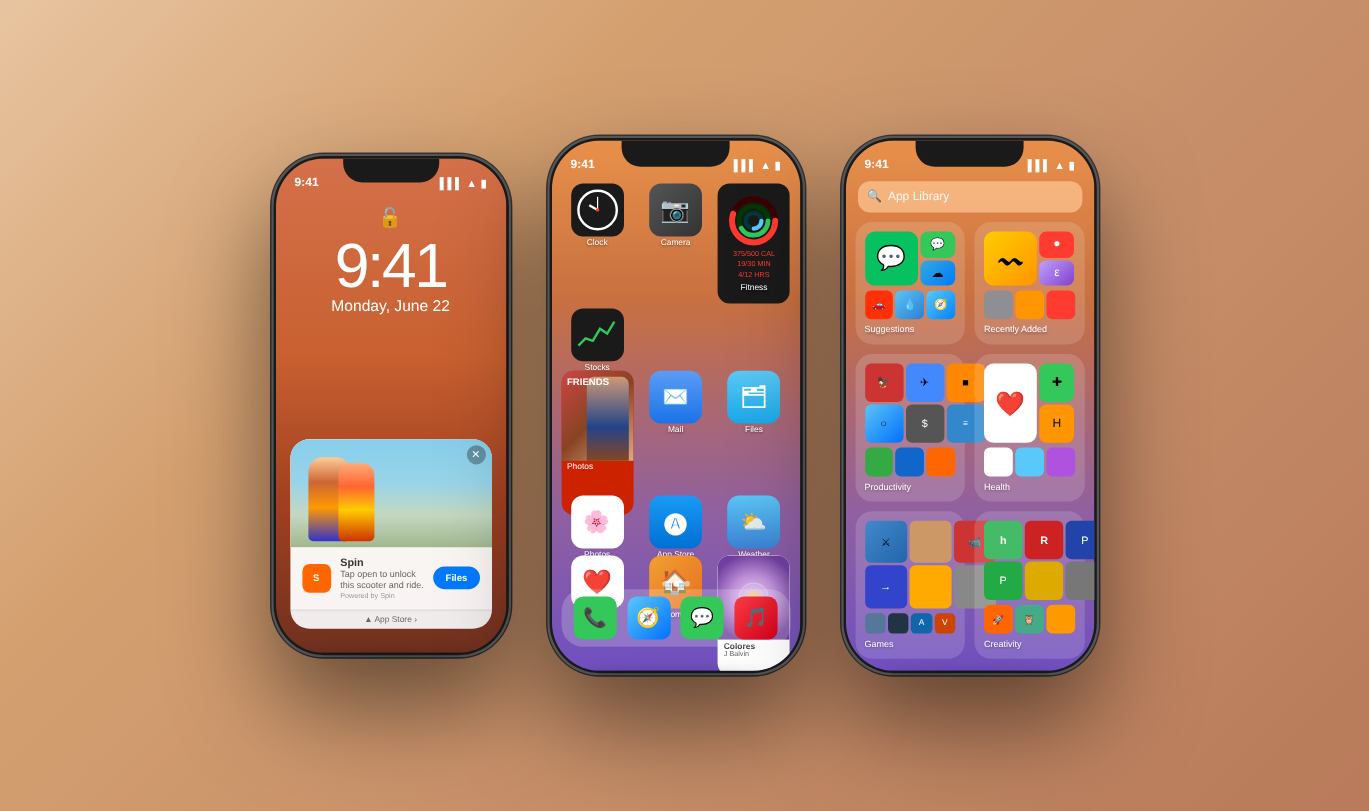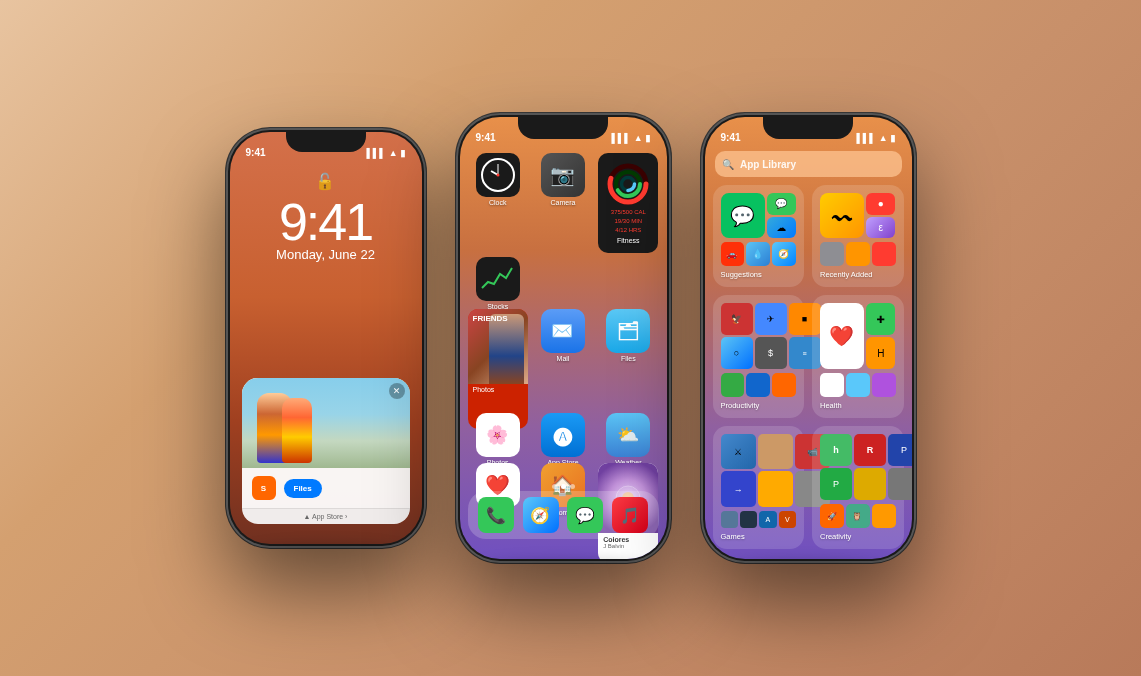--- a/index.html
+++ b/index.html
@@ -364,21 +364,21 @@
       background: rgba(255,200,150,0.7);
       border-radius: 10px;
       height: 26px;
       display: flex;
       align-items: center;
       padding: 0 8px;
       gap: 5px;
     }
 
     .search-icon { color: rgba(255,255,255,0.9); font-size: 10px; }
-    .search-text { font-size: 10px; color: rgba(255,255,255,0.9); font-weight: 700; }
+    .search-text { font-size: 10px; color: rgba(255,255,255,0.9); font-weight: 400; }
 
     .app-library-grid {
       position: absolute;
       top: 68px;
       left: 8px; right: 8px;
       bottom: 10px;
       display: grid;
       grid-template-columns: repeat(2, 1fr);
       gap: 8px;
     }
@@ -437,20 +437,25 @@
         <div class="notification-widget">
           <div class="notification-image">
             <div class="scooter-scene">
               <div class="person-1"></div>
               <div class="person-2"></div>
             </div>
             <div class="notification-close">✕</div>
           </div>
           <div class="notification-content">
             <div class="spin-logo">S</div>
+            <div class="notification-text">
+              <div class="notification-title">Spin</div>
+              <div class="notification-desc">Tap open to unlock this scooter and ride.</div>
+              <div class="notification-powered">Powered by Spin</div>
+            </div>
             <div class="open-btn">Files</div>
           </div>
           <div class="appstore-link">▲ App Store ›</div>
         </div>
       </div>
     </div>
   </div>
 
   <div class="phone phone-center">
 

